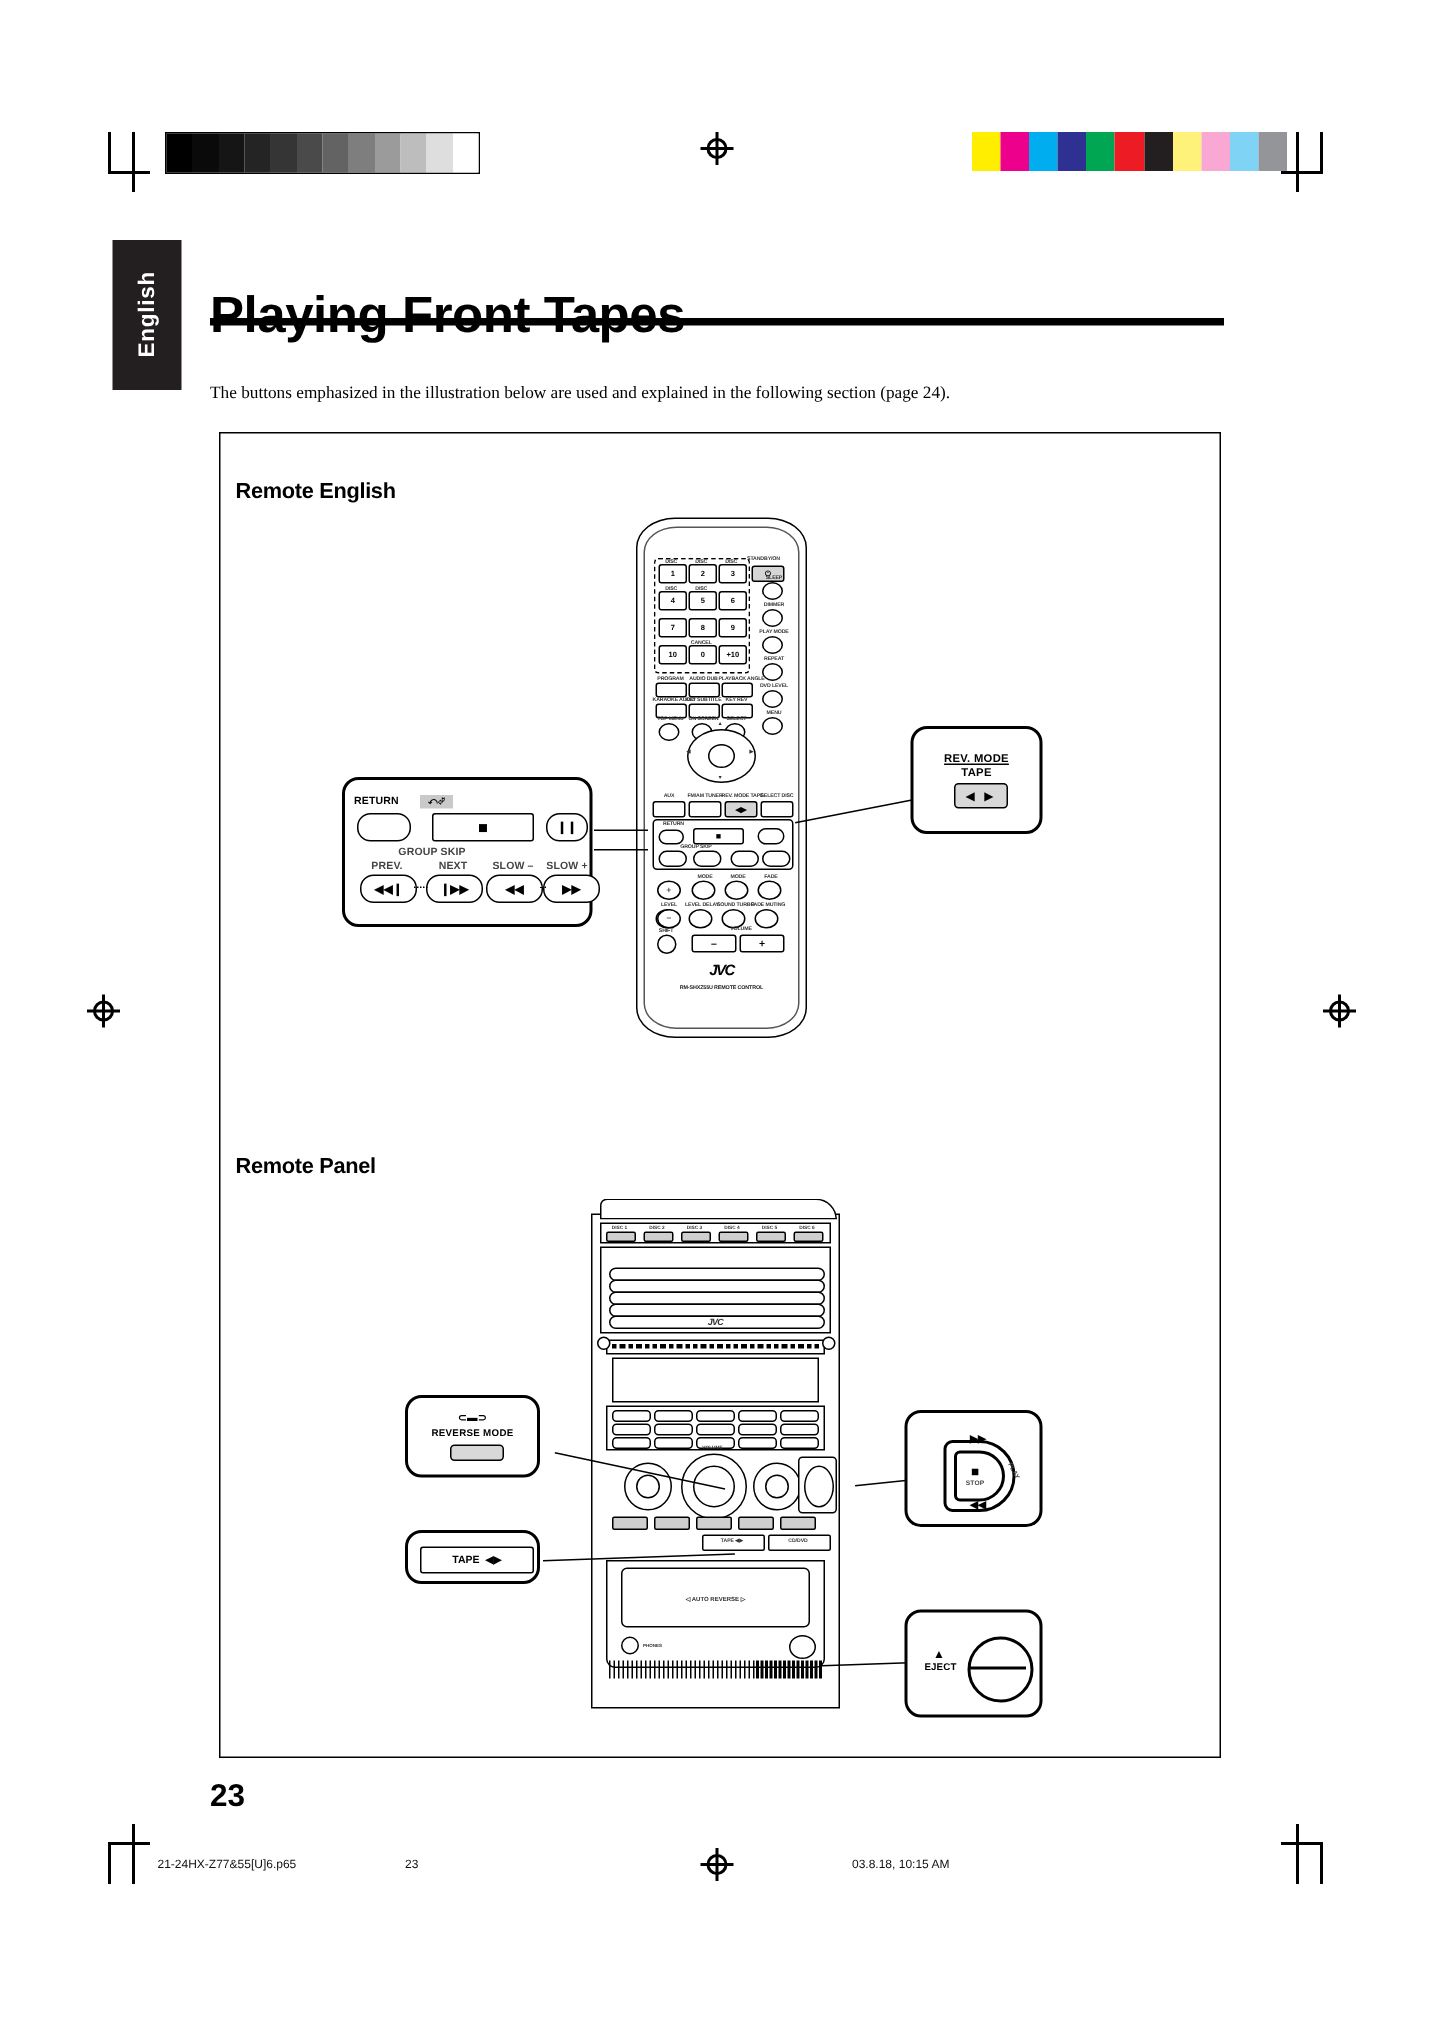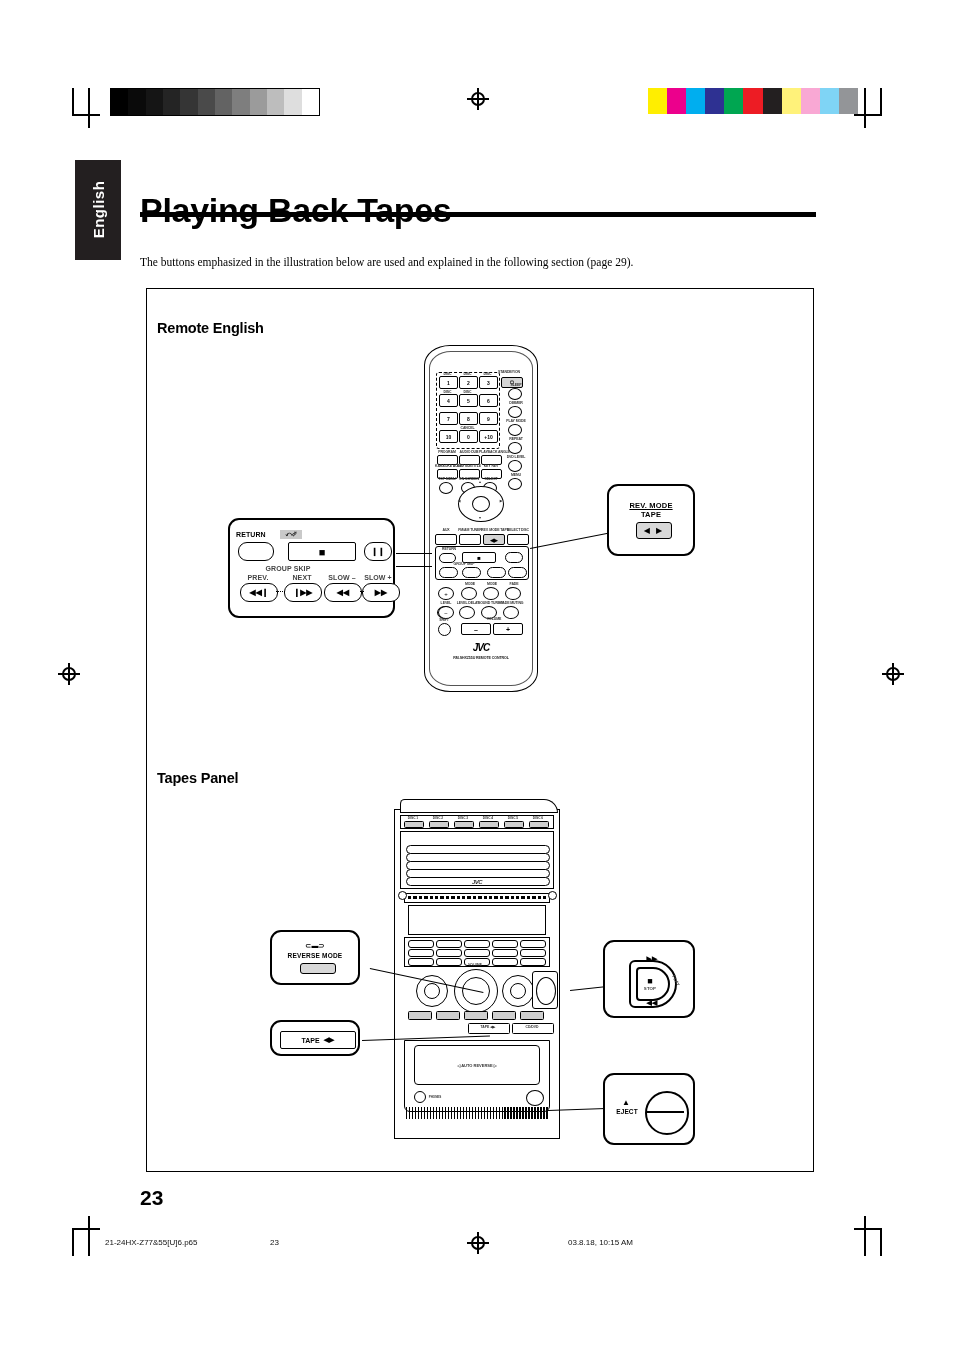--- a/index.html
+++ b/index.html
@@ -159,28 +159,28 @@
     <div style="flex: 1 1 0%; background: rgb(255, 242, 122);"></div>
     <div style="flex: 1 1 0%; background: rgb(249, 168, 212);"></div>
     <div style="flex: 1 1 0%; background: rgb(127, 212, 245);"></div>
     <div style="flex: 1 1 0%; background: rgb(147, 149, 152);"></div>
   </div>
 
 <div class="abs" id="lang-tab">
   <span>English</span>
 </div>
 
-<h1 class="abs" id="page-title">Playing Back Tapes</h1>
+<h1 class="abs" id="page-title">Playing Front Tapes</h1>
 <div class="abs" id="title-rule"></div>
-<p class="abs" id="intro">The buttons emphasized in the illustration below are used and explained in the following section (page 29).</p>
+<p class="abs" id="intro">The buttons emphasized in the illustration below are used and explained in the following section (page 24).</p>
 
 <div class="abs" id="figure-box"></div>
 
 <div class="sec-head" style="left:157px;top:320px;">Remote English</div>
-<div class="sec-head" style="left:157px;top:770px;">Tapes Panel</div>
+<div class="sec-head" style="left:157px;top:770px;">Remote Panel</div>
 
 <div id="remote">
   <div id="remote-inner"></div>
 
   <div class="rcap" style="left:62px;top:24px;width:44px;">STANDBY/ON</div>
   <div class="rbtn grey" style="left:76px;top:31px;width:20px;height:9px;">
     <span style="font-size:5px;">⏻</span>
   </div>
 
   <div class="rgroup" style="left:11px;top:26px;width:62px;height:75px;"></div>

